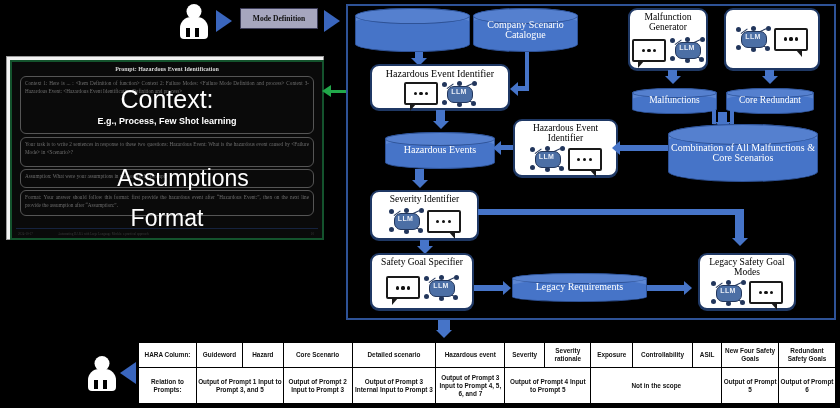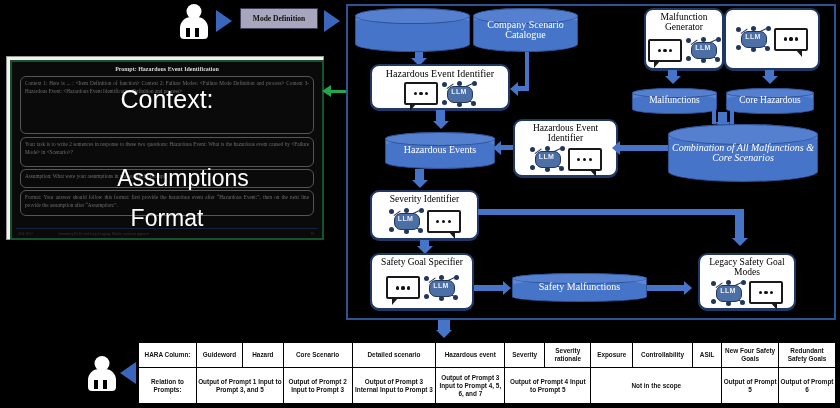--- a/index.html
+++ b/index.html
@@ -124,20 +124,21 @@
 <div class="fatarrow" style="left:324px;top:10px;"></div>
 
 <div class="abs" id="slide">
   <div id="slideInner">
     <div class="abs" style="left:0;right:0;top:4px;text-align:center;font-size:6px;font-weight:bold;color:#D8D8D8;">Prompt: Hazardous Event Identification</div>
 
     <div class="pbox" style="top:14px;height:58px;">
       <span>Context 1: Here is ... : &lt;Item Definition of function&gt; Context 2: Failure Modes: &lt;Failure Mode Definition and process&gt; Context 3- Hazardous Event: &lt;Hazardous Event Identification Definition and process&gt;</span>
     </div>
     <div class="overlay" style="top:23px;font-size:25px;">Context:</div>
+    <div class="overlay" style="top:54px;font-size:9px;font-weight:bold;">E.g., Process, Few Shot learning</div>
 
     <div class="pbox" style="top:75px;height:30px;">
       <span>Your task is to write 2 sentences in response to these two questions: Hazardous Event: What is the hazardous event caused by &lt;Failure Mode&gt; in &lt;Scenario&gt;?</span>
     </div>
 
     <div class="pbox" style="top:107px;height:19px;">
       <span>Assumption: What were your assumptions in answering the prompt?</span>
     </div>
     <div class="overlay" style="top:103px;font-size:23px;padding-left:32px;">Assumptions</div>
 
@@ -286,21 +287,21 @@
       <div class="core"></div>
         <div class="txt">LLM</div>
     </div>
   </div>
 </div>
 
 <div class="ar right" style="left:474px;top:285px;width:29px;height:6px;"></div>
 
 <div class="abs cyl" style="left:512px;top:273px;width:135px;height:29px;font-size:10px;">
   <div class="top"></div>
-  <span>Safety Malfunctions</span>
+  <span>Legacy Requirements</span>
 </div>
 
 <div class="ar right" style="left:647px;top:285px;width:37px;height:6px;"></div>
 
 <div class="abs llmbox" style="left:698px;top:253px;width:98px;height:57px;font-size:9.5px;">
   <div class="ttl">Legacy Safety Goal Modes</div>
   <div class="icons">
     <div class="llm">
       <b style="left:0;top:1px"></b>
         <b style="left:30px;top:0"></b>
@@ -316,21 +317,21 @@
         <div class="txt">LLM</div>
     </div>
     <div class="bub r">
         <i></i>
         <i></i>
         <i></i>
       </div>
   </div>
 </div>
 
-<div class="abs llmbox" style="left:628px;top:8px;width:80px;height:62px;font-size:9.5px;margin-left:16px;">
+<div class="abs llmbox" style="left:628px;top:8px;width:80px;height:62px;font-size:9.5px;">
   <div class="ttl">Malfunction Generator</div>
   <div class="icons">
     <div class="bub">
         <i></i>
         <i></i>
         <i></i>
       </div>
     <div class="llm">
       <b style="left:0;top:1px"></b>
         <b style="left:30px;top:0"></b>
@@ -373,28 +374,28 @@
 
 <div class="ar down" style="left:668px;top:70px;width:9px;height:6px;"></div>
 <div class="ar down" style="left:765px;top:70px;width:9px;height:6px;"></div>
 
 <div class="abs cyl" style="left:632px;top:88px;width:85px;height:26px;font-size:9.5px;">
   <div class="top"></div>
   <span>Malfunctions</span>
 </div>
 <div class="abs cyl" style="left:726px;top:88px;width:88px;height:26px;font-size:9.5px;">
   <div class="top"></div>
-  <span>Core Hazardous</span>
+  <span>Core Redundant</span>
 </div>
 
 <div class="plain" style="left:712px;top:110px;width:4px;height:14px;"></div>
 <div class="plain" style="left:730px;top:110px;width:4px;height:14px;"></div>
 <div class="ar down" style="left:718px;top:112px;width:9px;height:10px;"></div>
 
-<div class="abs cyl" style="left:668px;top:124px;width:150px;height:58px;font-size:10px;font-style:italic;">
+<div class="abs cyl" style="left:668px;top:124px;width:150px;height:58px;font-size:10px;">
   <div class="top"></div>
   <span>Combination of All Malfunctions &amp; Core Scenarios</span>
 </div>
 
 <div class="ar left" style="left:620px;top:145px;width:48px;height:6px;"></div>
 
 <div class="ar down" style="left:438px;top:320px;width:12px;height:10px;"></div>
 
 <div class="person abs" style="left:86px;top:356px;width:32px;height:34px;">
   <div class="h"></div>

